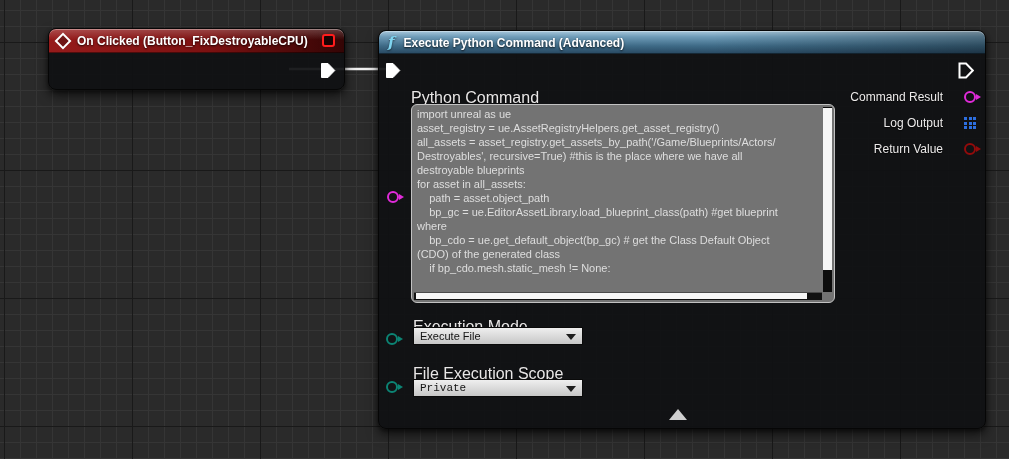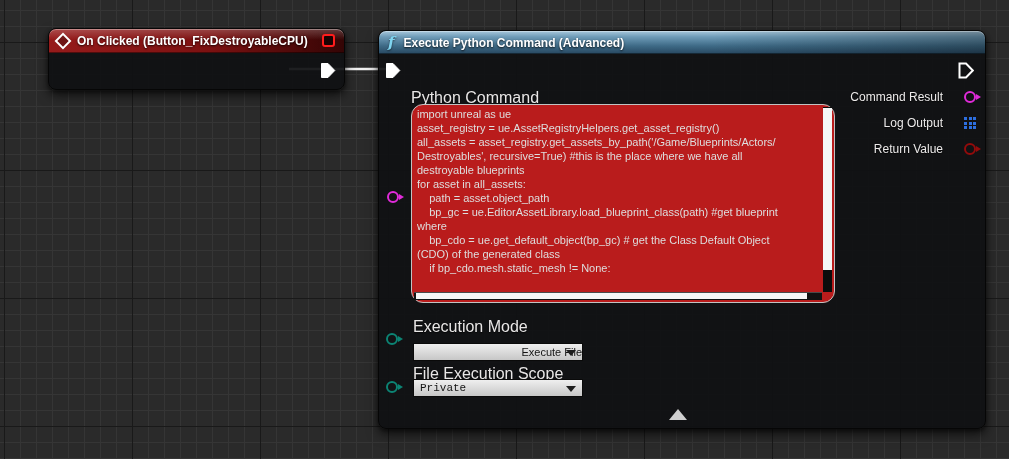--- a/index.html
+++ b/index.html
@@ -77,21 +77,21 @@
 
   
   .out-row{position:absolute;right:9px;height:18px;display:flex;align-items:center;gap:21px;}
   .out-label{font-size:12px;color:#eceaea;text-shadow:0 1px 1px rgba(0,0,0,0.7);white-space:nowrap;}
 
   .field-label{position:absolute;font-size:16px;color:#e9e7e7;
       text-shadow:0 1px 1px rgba(0,0,0,0.7);white-space:nowrap;}
 
   
   .textbox{position:absolute;left:32px;top:73px;width:424px;height:199px;
-      background:#b91c1c;border:1px solid #c2c2c2;border-radius:12px;box-sizing:border-box;}
+      background:#737373;border:1px solid #c2c2c2;border-radius:6px;box-sizing:border-box;}
   .code-lines{position:absolute;left:5px;top:2px;right:14px;bottom:12px;overflow:hidden;}
   .code-line{font-size:11px;line-height:14px;color:#dedede;white-space:pre;}
   .vscroll{position:absolute;top:2px;right:2px;width:9px;height:185px;background:#0c0c0c;}
   .vscroll .thumb{position:absolute;left:0;top:1px;width:9px;height:162px;background:#f6f6f6;}
   .hscroll{position:absolute;left:2px;bottom:2px;height:7px;width:408px;background:#111;
       border-top:1px solid #4a4a4a;}
   .hscroll .thumb{position:absolute;left:2px;top:0;height:6px;width:391px;background:#f6f6f6;}
 
   
   .dropdown{position:absolute;width:170px;height:18px;box-sizing:border-box;
@@ -190,21 +190,21 @@
       <div class="vscroll">
           <div class="thumb"></div>
         </div>
       <div class="hscroll">
           <div class="thumb"></div>
         </div>
     </div>
 
     <span class="field-label" style="left:34px;top:287px;">Execution Mode</span>
     <span class="pin-ring pin-enum pin-abs" style="left:7px;top:302px;"></span>
-    <div class="dropdown" style="left:34px;top:312px;justify-content:flex-end;">
+    <div class="dropdown" style="left:34px;top:296px;">
       <span class="dropdown-value">Execute File</span>
       <span class="dropdown-arrow"></span>
     </div>
 
     <span class="field-label" style="left:34px;top:334px;">File Execution Scope</span>
     <span class="pin-ring pin-enum pin-abs" style="left:7px;top:350px;"></span>
     <div class="dropdown" style="left:34px;top:348px;font-family:Liberation Mono, monospace;">
       <span class="dropdown-value">Private</span>
       <span class="dropdown-arrow"></span>
     </div>

